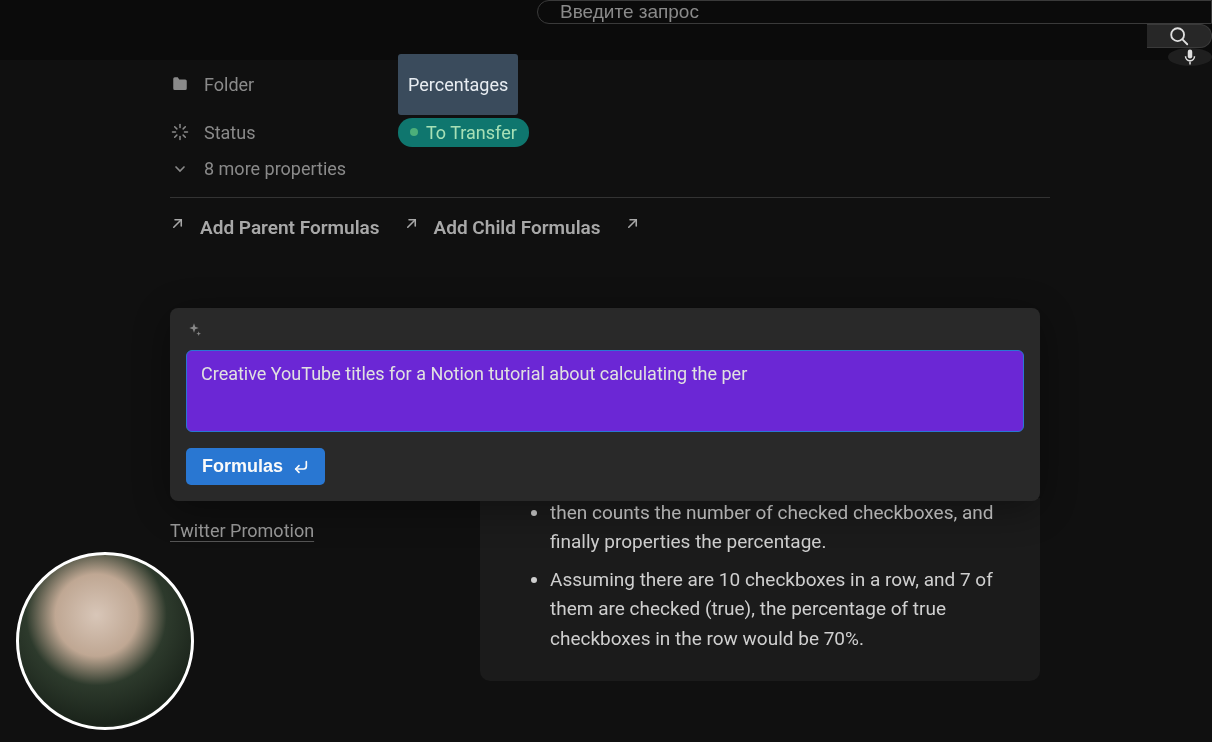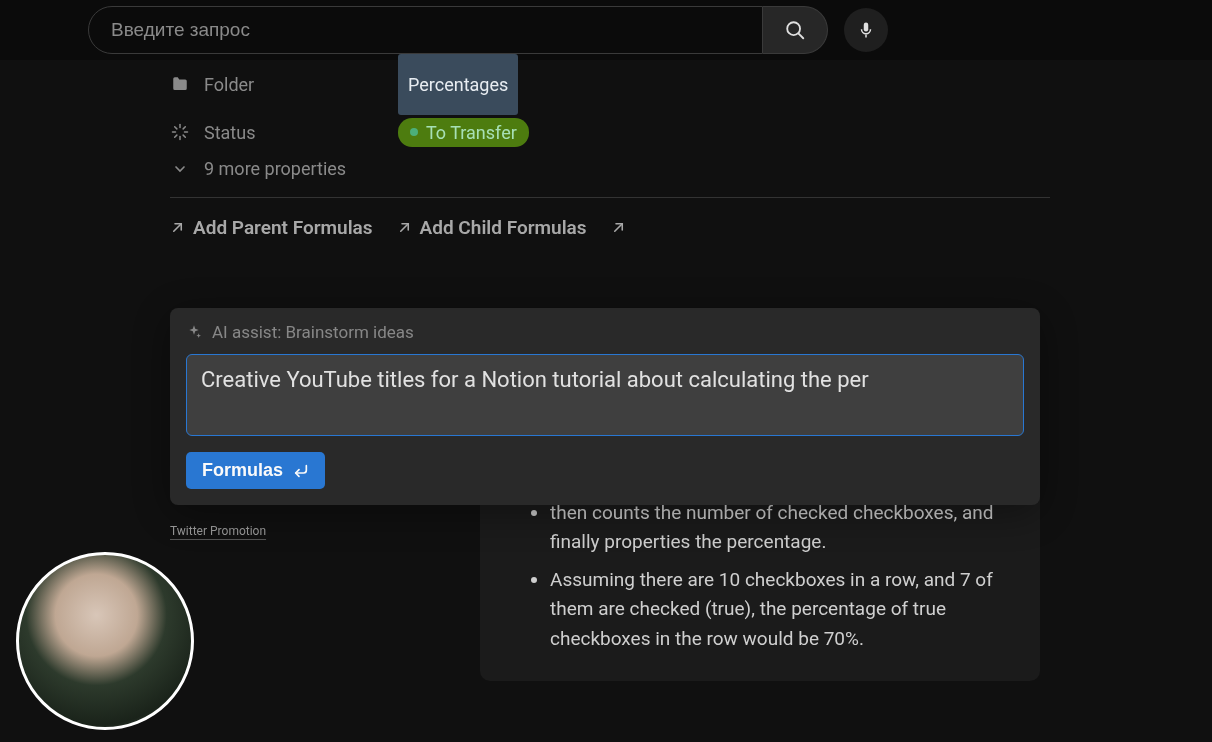--- a/index.html
+++ b/index.html
@@ -12,22 +12,23 @@
     overflow: hidden;
     position: relative;
   }
   
   .searchbar {
     position: absolute;
     top: 0; left: 0; right: 0;
     height: 60px;
     background: #0b0b0b;
     display: flex;
-    align-items: center;
+    align-items: flex-end;
     padding-left: 88px;
+    flex-direction: column;
   }
   .search-input {
     width: 675px;
     height: 48px;
     background: transparent;
     border: 1px solid #3a3a3a;
     border-radius: 24px 0 0 24px;
     padding: 0 22px;
     font-size: 19px;
     color: #cfcfcf;
@@ -83,21 +84,21 @@
     width: 180px;
   }
   .tag-folder {
     background: #3a4b5c;
     color: #e8edf2;
     padding: 20px 10px;
     border-radius: 3px;
     font-size: 18px;
   }
   .tag-status {
-    background: #4d7c0f;
+    background: #0f766e;
     color: #a7e0b6;
     padding: 4px 12px;
     border-radius: 14px;
     font-size: 18px;
     display: inline-flex;
     align-items: center;
     gap: 8px;
   }
   .tag-status::before {
     content: "";
@@ -119,22 +120,22 @@
     border-top: 1px solid #333;
     margin: 0 0 18px 0;
   }
   .formula-links {
     display: flex;
     gap: 24px;
     margin-bottom: 40px;
   }
   .formula-link {
     display: inline-flex;
-    align-items: center;
-    gap: 8px;
+    align-items: flex-start;
+    gap: 15px;
     color: #a8a8a8;
     font-size: 19px;
     font-weight: 600;
     cursor: pointer;
   }
 
   
   .ai-panel {
     position: absolute;
     left: 170px;
@@ -151,25 +152,25 @@
     display: flex;
     align-items: center;
     gap: 10px;
     color: #8a8a8a;
     font-size: 17px;
     margin-bottom: 12px;
   }
   .ai-textarea {
     width: 100%;
     height: 82px;
-    background: #404040;
+    background: #6d28d9;
     border: 1.5px solid #2a7ad6;
     border-radius: 6px;
     padding: 12px 14px;
-    font-size: 22px;
+    font-size: 18px;
     color: #e6e6e6;
     outline: none;
     resize: none;
     font-family: inherit;
   }
   .generate-btn {
     margin-top: 12px;
     background: #2a7ad6;
     color: #fff;
     border: none;
@@ -184,21 +185,21 @@
   }
 
   
   .bg-left {
     position: absolute;
     left: 170px;
     top: 520px;
     width: 300px;
   }
   .bg-link {
-    font-size: 12px;
+    font-size: 18px;
     color: #9b9b9b;
     text-decoration: underline;
     text-decoration-color: #555;
     text-underline-offset: 4px;
     cursor: pointer;
   }
 
   .bg-right {
     position: absolute;
     left: 480px;
@@ -284,21 +285,21 @@
     <span class="prop-label">Status</span>
     <span class="tag-status">To Transfer</span>
   </div>
 
   <div class="more-props">
     <span class="prop-icon">
       <svg width="16" height="16" viewBox="0 0 24 24" fill="none" stroke="#8a8a8a" stroke-width="2.5" stroke-linecap="round">
           <polyline points="6 9 12 15 18 9"></polyline>
         </svg>
     </span>
-    <span>9 more properties</span>
+    <span>8 more properties</span>
   </div>
 
   <hr class="divider">
 
   <div class="formula-links">
     <span class="formula-link">
       <span>
         <svg width="15" height="15" viewBox="0 0 24 24" fill="none" stroke="#a8a8a8" stroke-width="2.5" stroke-linecap="round">
             <line x1="6" y1="18" x2="18" y2="6"></line>
             <polyline points="8 6 18 6 18 16"></polyline>
@@ -337,21 +338,20 @@
   </ul>
 </div>
 
 <div class="ai-panel">
   <div class="ai-header">
     <span>
       <svg width="16" height="16" viewBox="0 0 24 24" fill="#8a8a8a">
           <path d="M12 2l1.8 5.2L19 9l-5.2 1.8L12 16l-1.8-5.2L5 9l5.2-1.8L12 2zM19 14l.9 2.6L22.5 17.5l-2.6.9L19 21l-.9-2.6L15.5 17.5l2.6-.9L19 14z"></path>
         </svg>
     </span>
-    <span>AI assist: Brainstorm ideas</span>
   </div>
   <textarea class="ai-textarea" style="">Creative YouTube titles for a Notion tutorial about calculating the per</textarea>
   <button class="generate-btn">
     <span>Formulas</span>
     <span>
       <svg width="16" height="16" viewBox="0 0 24 24" fill="none" stroke="#fff" stroke-width="2.5" stroke-linecap="round" stroke-linejoin="round">
           <polyline points="9 10 4 15 9 20"></polyline>
           <path d="M20 4v7a4 4 0 0 1-4 4H4"></path>
         </svg>
     </span>

